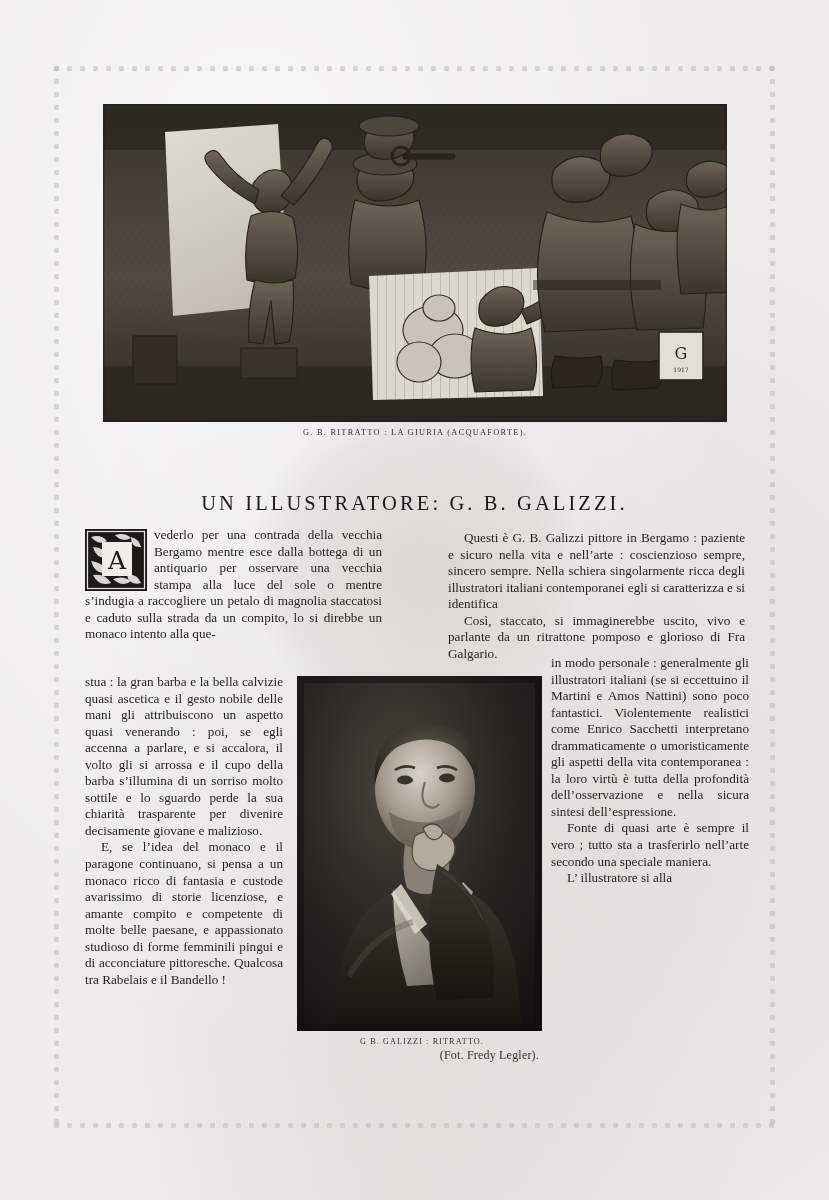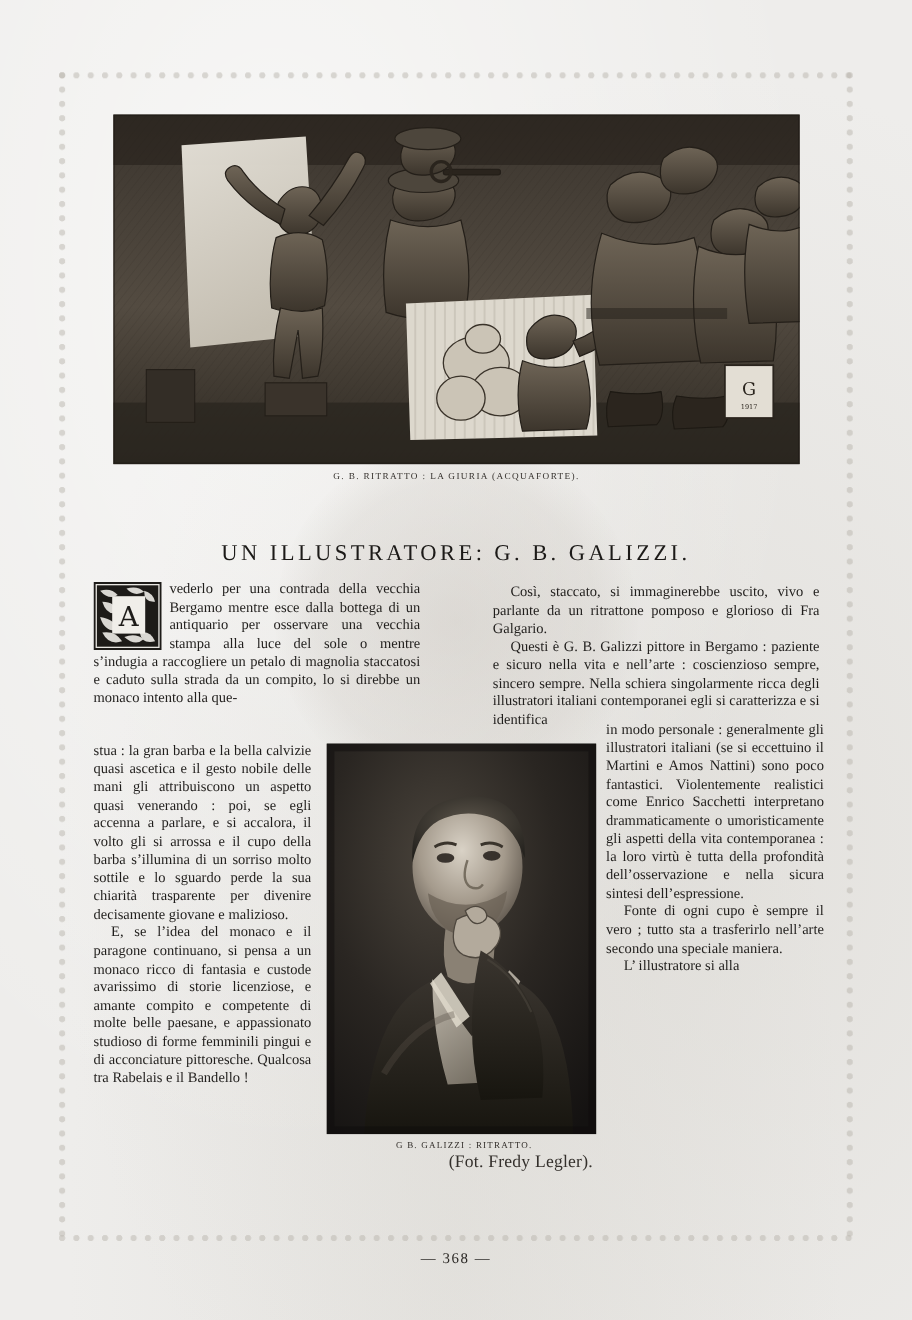--- a/index.html
+++ b/index.html
@@ -168,21 +168,21 @@
     font-family: "Liberation Serif", serif;
     font-size: 8.2px;
     letter-spacing: 1.1px;
     color: #34302c;
     text-align: center;
   }
   .portrait-caption .line2 {
     display: block;
     margin-top: 2px;
     letter-spacing: 0.2px;
-    font-size: 16px;
+    font-size: 12px;
     text-align: right;
     padding-right: 8px;
   }
 
   
   .folio {
     position: absolute;
     left: 0; right: 0;
     top: 1136px;
     text-align: center;
@@ -338,27 +338,27 @@
       </div>
       <p>vederlo per una contrada della vecchia Bergamo mentre esce dalla bottega di un antiquario per osservare una vecchia stampa alla luce del sole o mentre s’indugia a raccogliere un petalo di magnolia staccatosi e caduto sulla strada da un compito, lo si direbbe un monaco intento alla que-</p>
     </div>
 
     <div class="col-text left-narrow">
       <p class="noind">stua : la gran barba e la bella calvizie quasi ascetica e il gesto nobile delle mani gli attribuiscono un aspetto quasi venerando : poi, se egli accenna a parlare, e si accalora, il volto gli si arrossa e il cupo della barba s’illumina di un sorriso molto sottile e lo sguardo perde la sua chiarità trasparente per divenire decisamente giovane e malizioso.</p>
       <p>E, se l’idea del monaco e il paragone continuano, si pensa a un monaco ricco di fantasia e custode avarissimo di storie licenziose, e amante compito e competente di molte belle paesane, e appassionato studioso di forme femminili pingui e di acconciature pittoresche. Qualcosa tra Rabelais e il Bandello !</p>
     </div>
 
     <div class="col-text right-wide">
+      <p>Questi è G. B. Galizzi pittore in Bergamo : paziente e sicuro nella vita e nell’arte : coscienzioso sempre, sincero sempre. Nella schiera singolarmente ricca degli illustratori italiani contemporanei egli si caratterizza e si identifica</p>
       <p>Così, staccato, si immaginerebbe uscito, vivo e parlante da un ritrattone pomposo e glorioso di Fra Galgario.</p>
-      <p>Questi è G. B. Galizzi pittore in Bergamo : paziente e sicuro nella vita e nell’arte : coscienzioso sempre, sincero sempre. Nella schiera singolarmente ricca degli illustratori italiani contemporanei egli si caratterizza e si identifica</p>
     </div>
 
     <div class="col-text right-narrow">
       <p class="noind">in modo personale : generalmente gli illustratori italiani (se si eccettuino il Martini e Amos Nattini) sono poco fantastici. Violentemente realistici come Enrico Sacchetti interpretano drammaticamente o umoristicamente gli aspetti della vita contemporanea : la loro virtù è tutta della profondità dell’osservazione e nella sicura sintesi dell’espressione.</p>
-      <p>Fonte di ogni cupo è sempre il vero ; tutto sta a trasferirlo nell’arte secondo una speciale maniera.</p>
+      <p>Fonte di quasi arte è sempre il vero ; tutto sta a trasferirlo nell’arte secondo una speciale maniera.</p>
       <p>L’ illustratore si alla</p>
     </div>
   </div>
 
   <div class="portrait-wrap">
     <div class="portrait">
       <svg viewBox="0 0 245 355" preserveAspectRatio="none">
         <defs>
           <radialGradient id="bgv" cx="0.42" cy="0.3" r="0.85">
             <stop offset="0" stop-color="#4a443c"></stop>
@@ -420,15 +420,14 @@
         <rect width="245" height="355" fill="none" stroke="#0d0b0a" stroke-width="14" opacity="0.45"></rect>
       </svg>
     </div>
   </div>
 
   <div class="portrait-caption">
     <span>G  B. GALIZZI : RITRATTO.</span>
     <span class="line2">(Fot. Fredy Legler).</span>
   </div>
 
-  <div class="folio">— 368 —</div>
 
 </div>
 
 </body></html>

